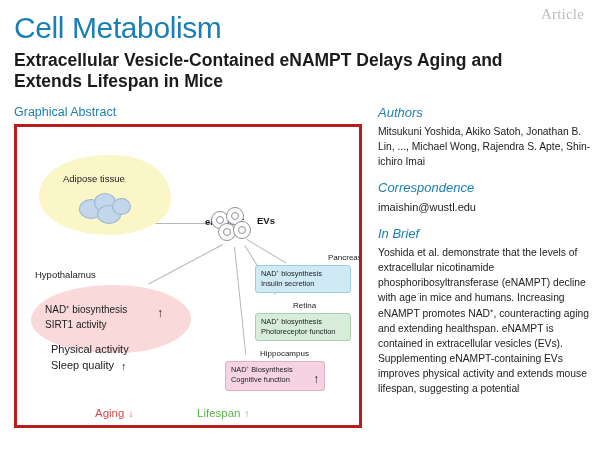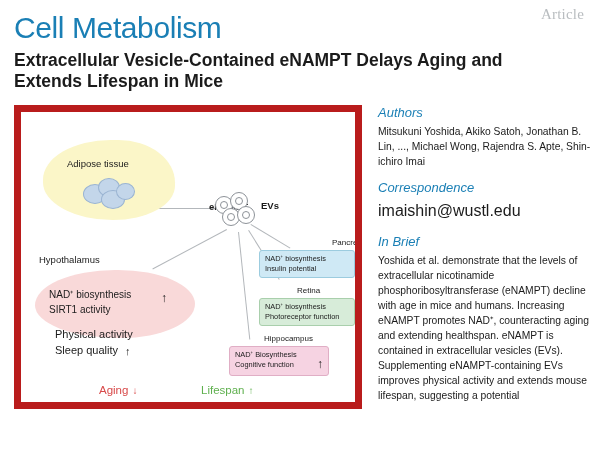--- a/index.html
+++ b/index.html
@@ -68,32 +68,32 @@
     margin-bottom: 4px;
     font-style: italic;
   }
   .body-text {
     font-size: 10.3px;
     color: #1b1b1b;
     line-height: 1.46;
     margin: 0 0 11px 0;
   }
   .corr-link {
-    font-size: 16px;
+    font-size: 11px;
     color: #1b1b1b;
     line-height: 1.46;
     margin: 0 0 11px 0;
   }
 
   
   .figure {
     position: relative;
     width: 348px;
     height: 304px;
-    border: 7px solid #b91c1c;
+    border: 3px solid #b91c1c;
     background: #ffffff;
     box-sizing: border-box;
     overflow: hidden;
   }
 
   
   .adipose {
     position: absolute;
     left: 22px;
     top: 28px;
@@ -287,20 +287,21 @@
 
   <div class="article-tag">Article</div>
 
   <div class="journal">Cell Metabolism</div>
 
   <div class="title">Extracellular Vesicle-Contained eNAMPT Delays Aging and Extends Lifespan in Mice</div>
 
   <div class="columns">
 
     <div class="left-col">
+      <div class="section-head">Graphical Abstract</div>
 
       <div class="figure">
 
         <div class="line" style="left:118px; top:96px; width:76px;"></div>
         <div class="line" style="left:230px; top:112px; width:46px; transform:rotate(31deg);"></div>
         <div class="line" style="left:228px; top:118px; width:58px; transform:rotate(58deg);"></div>
         <div class="line" style="left:218px; top:120px; width:108px; transform:rotate(84deg);"></div>
         <div class="line" style="left:206px; top:118px; width:84px; transform:rotate(152deg);"></div>
 
         <div class="adipose"></div>
@@ -317,21 +318,21 @@
         <div class="vesicles">
           <span class="v1"></span>
             <span class="v2"></span>
             <span class="v3"></span>
             <span class="v4"></span>
         </div>
 
         <div class="organ-label lbl-pancreas">Pancreas</div>
         <div class="box box-pancreas">
           <div>NAD⁺ biosynthesis</div>
-          <div>Insulin potential</div>
+          <div>Insulin secretion</div>
         </div>
 
         <div class="organ-label lbl-retina">Retina</div>
         <div class="box box-retina">
           <div>NAD⁺ biosynthesis</div>
           <div>Photoreceptor function</div>
         </div>
 
         <div class="organ-label lbl-hippo">Hippocampus</div>
         <div class="box box-hippo">

